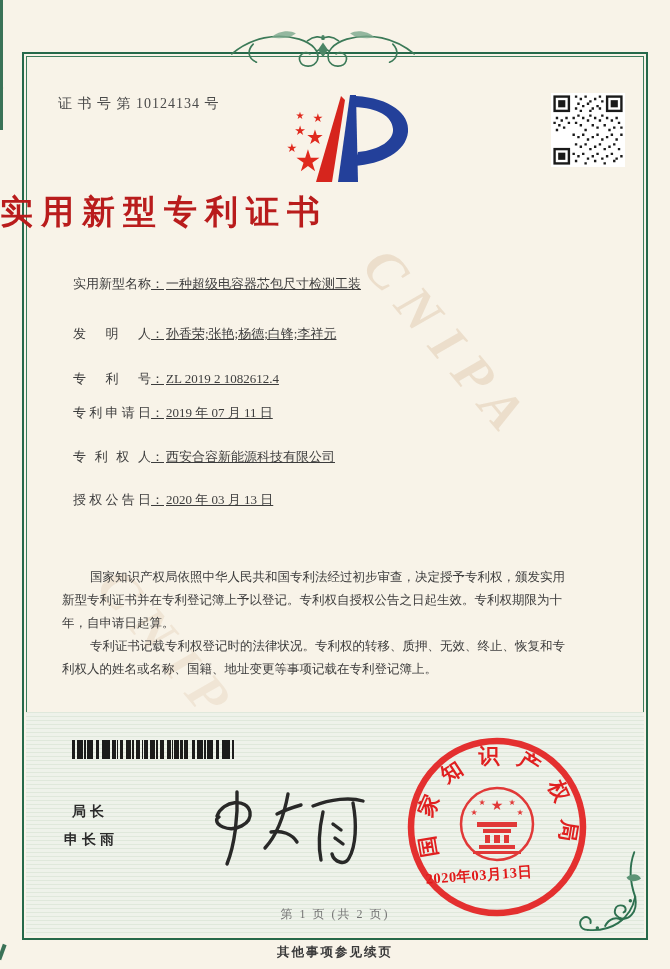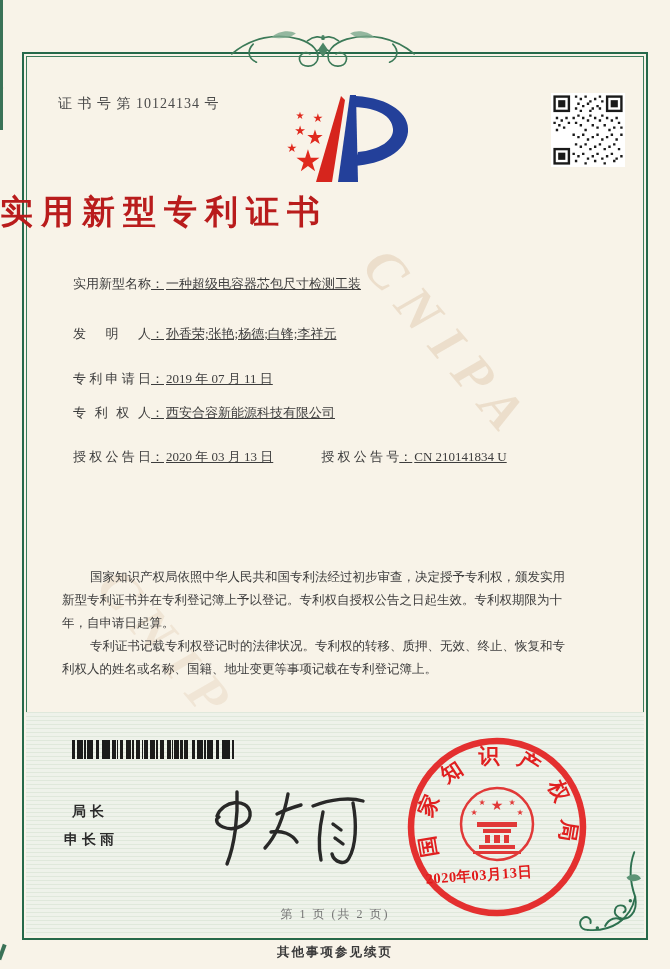--- a/index.html
+++ b/index.html
@@ -171,28 +171,30 @@
 <div class="title">实用新型专利证书</div>
 
 <div class="fields">
     <div class="frow">
       <div class="fitem"><span class="flabel">实用新型名称</span><span class="fcolon">：</span><span class="fvalue">一种超级电容器芯包尺寸检测工装</span></div>
     </div>
     <div class="frow">
       <div class="fitem"><span class="flabel">发明人</span><span class="fcolon">：</span><span class="fvalue">孙香荣;张艳;杨德;白锋;李祥元</span></div>
     </div>
     <div class="frow">
+      <div class="fitem"><span class="flabel">专利号</span><span class="fcolon">：</span><span class="fvalue">ZL 2019 2 1082612.4</span></div>
+    </div>
+    <div class="frow">
       <div class="fitem"><span class="flabel">专利申请日</span><span class="fcolon">：</span><span class="fvalue">2019 年 07 月 11 日</span></div>
     </div>
     <div class="frow">
       <div class="fitem"><span class="flabel">专利权人</span><span class="fcolon">：</span><span class="fvalue">西安合容新能源科技有限公司</span></div>
     </div>
     <div class="frow">
       <div class="fitem"><span class="flabel">授权公告日</span><span class="fcolon">：</span><span class="fvalue">2020 年 03 月 13 日</span></div>
-      <div class="fitem second"><span class="flabel">授权公告号</span><span class="fcolon">：</span><span class="fvalue">CN 210141834 U</span></div>
     </div>
   </div>
 
 <div class="paras">
     <p>国家知识产权局依照中华人民共和国专利法经过初步审查，决定授予专利权，颁发实用新型专利证书并在专利登记簿上予以登记。专利权自授权公告之日起生效。专利权期限为十年，自申请日起算。</p>
     <p>专利证书记载专利权登记时的法律状况。专利权的转移、质押、无效、终止、恢复和专利权人的姓名或名称、国籍、地址变更等事项记载在专利登记簿上。</p>
   </div>
 
 <div class="barcode"></div>
 

